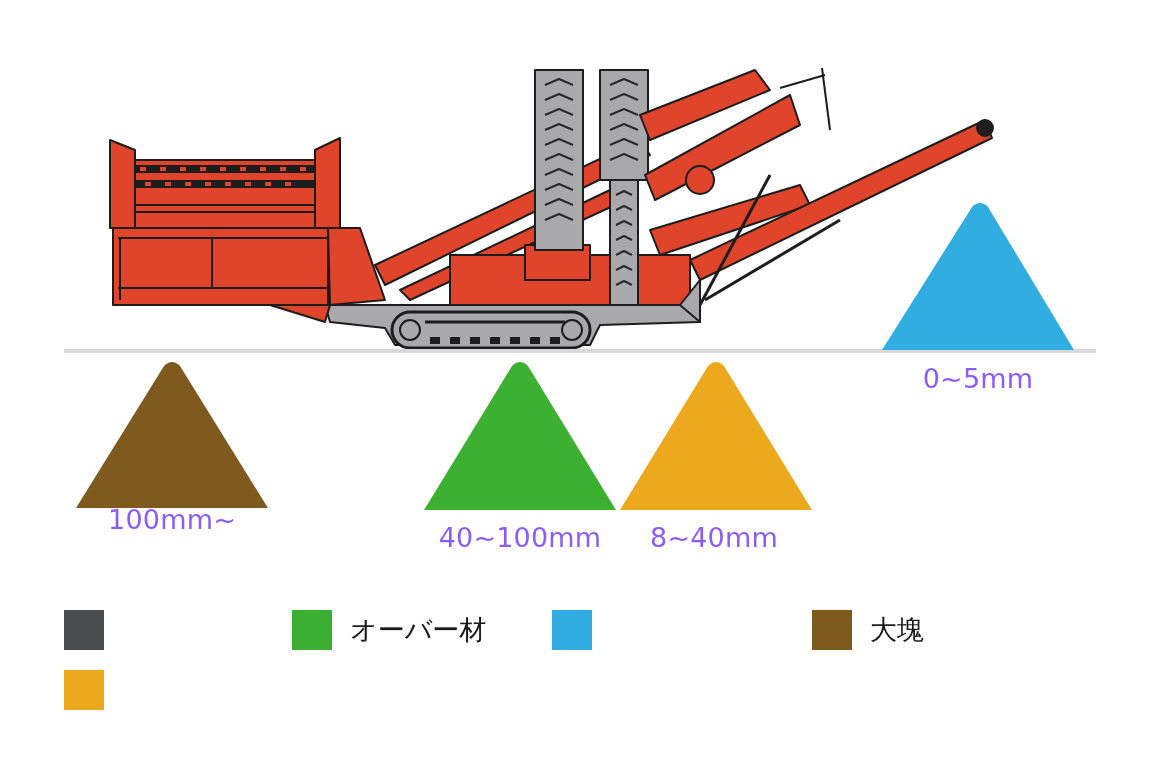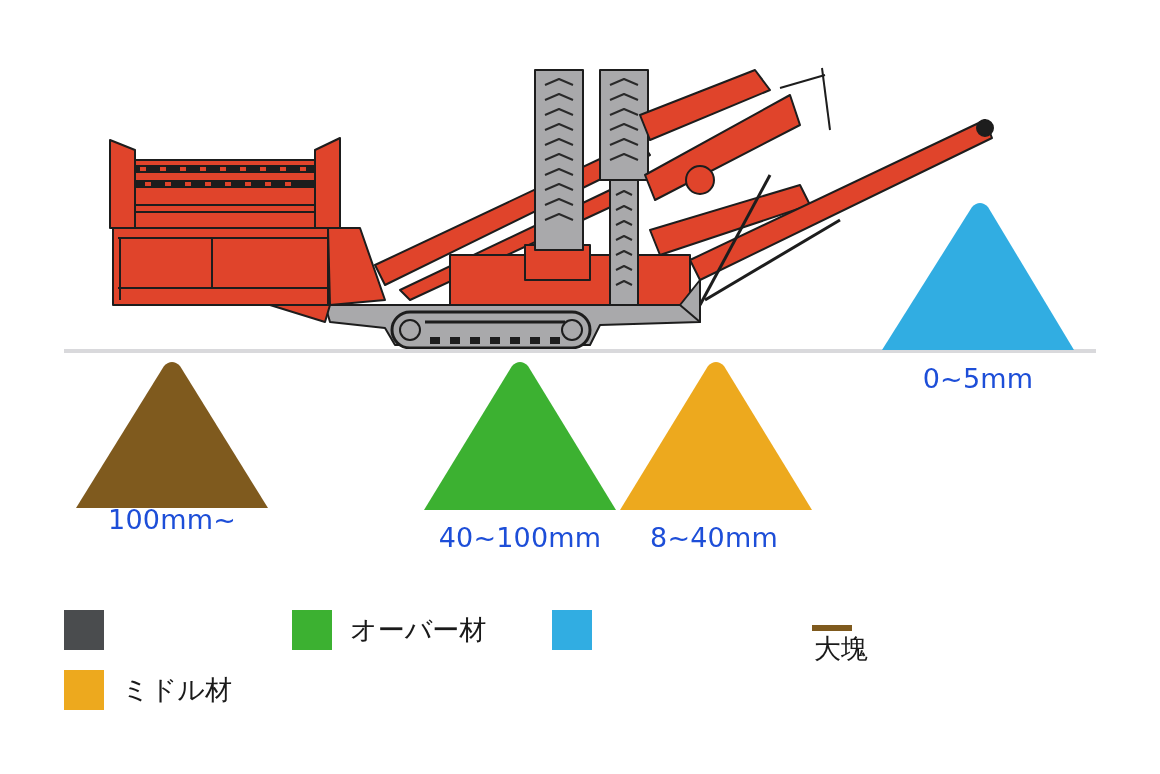--- a/index.html
+++ b/index.html
@@ -7,21 +7,21 @@
       width: 1160px; height: 774px; position: relative; overflow: hidden;
       font-family: "DejaVu Sans", "Liberation Sans", sans-serif;
       color: #1a1a1a;
     }
     .machine { position: absolute; left: 0; top: 0; width: 1160px; height: 360px; }
     .ground { position: absolute; left: 64px; top: 349px; width: 1032px; height: 4px; background: #d9d9dc; }
     .pile { position: absolute; }
     .pile svg { display: block; }
     .pile-label {
       position: absolute; font-size: 27px; font-weight: 500; white-space: nowrap;
-      transform: translateX(-50%); letter-spacing: 0.2px; color: #1d4ed8;
+      transform: translateX(-50%); letter-spacing: 0.2px; color: #8b5cf6;
     }
     .legend { position: absolute; left: 64px; top: 609px; width: 1060px; }
     .legend-item { position: absolute; display: flex; align-items: center; height: 42px; }
     .legend-swatch { width: 40px; height: 40px; margin-right: 18px; }
     .legend-text { font-size: 27px; font-weight: 500; white-space: nowrap; color: #1a1a1a; }
   </style>
 </head>
 <body>
 
 <svg class="machine" viewBox="0 0 1160 360" xmlns="http://www.w3.org/2000/svg">
@@ -166,21 +166,20 @@
   <div class="legend-item" style="left:0; top:0;">
     <div class="legend-swatch" style="background:#4a4c4e;"></div>
   </div>
   <div class="legend-item" style="left:228px; top:0;">
     <div class="legend-swatch" style="background:#3cb131;"></div>
     <span class="legend-text">オーバー材</span>
   </div>
   <div class="legend-item" style="left:488px; top:0;">
     <div class="legend-swatch" style="background:#31ade2;"></div>
   </div>
-  <div class="legend-item" style="left:748px; top:16px;flex-direction:column;">
+  <div class="legend-item" style="left:748px; top:0;">
     <div class="legend-swatch" style="background:#7f5a1e;"></div>
     <span class="legend-text">大塊</span>
   </div>
   <div class="legend-item" style="left:0; top:60px;">
     <div class="legend-swatch" style="background:#eda91e;"></div>
-    <span class="legend-text">ミドル材</span>
   </div>
 </div>
 
 </body></html>

